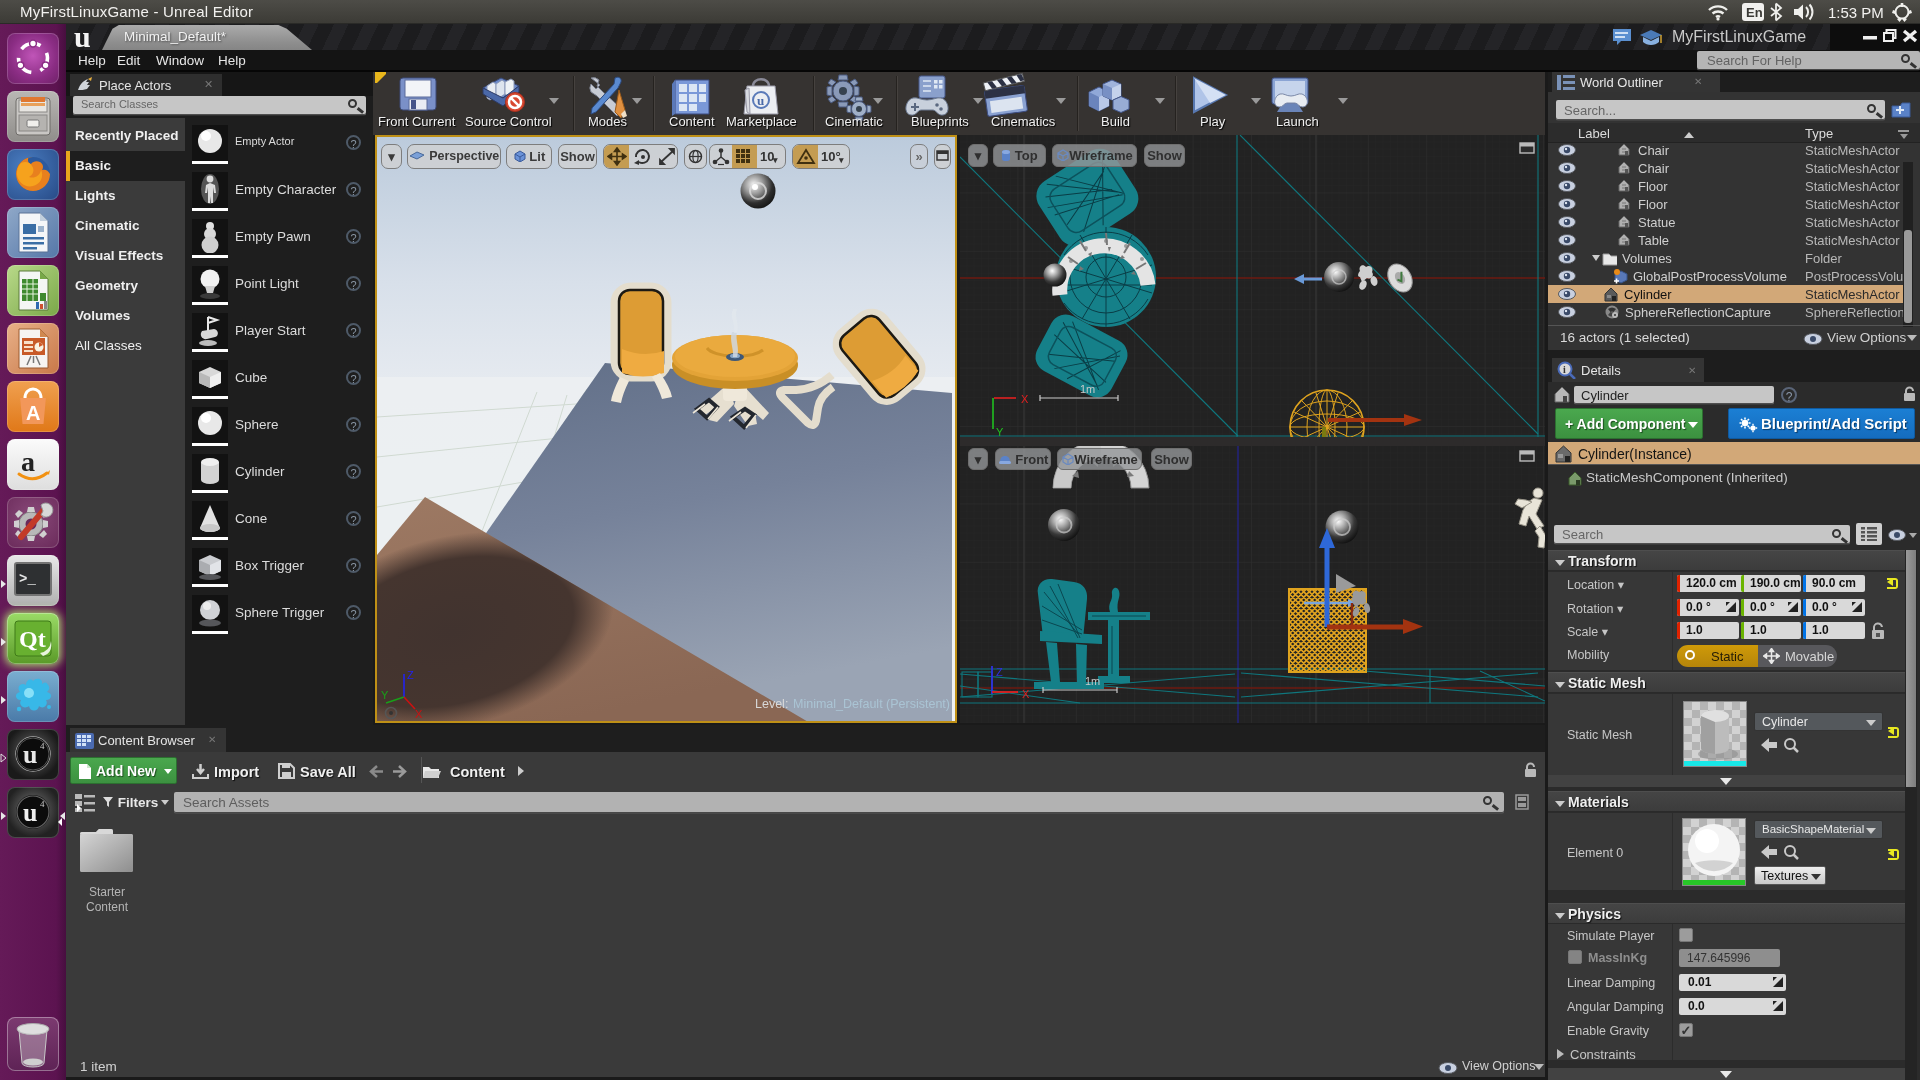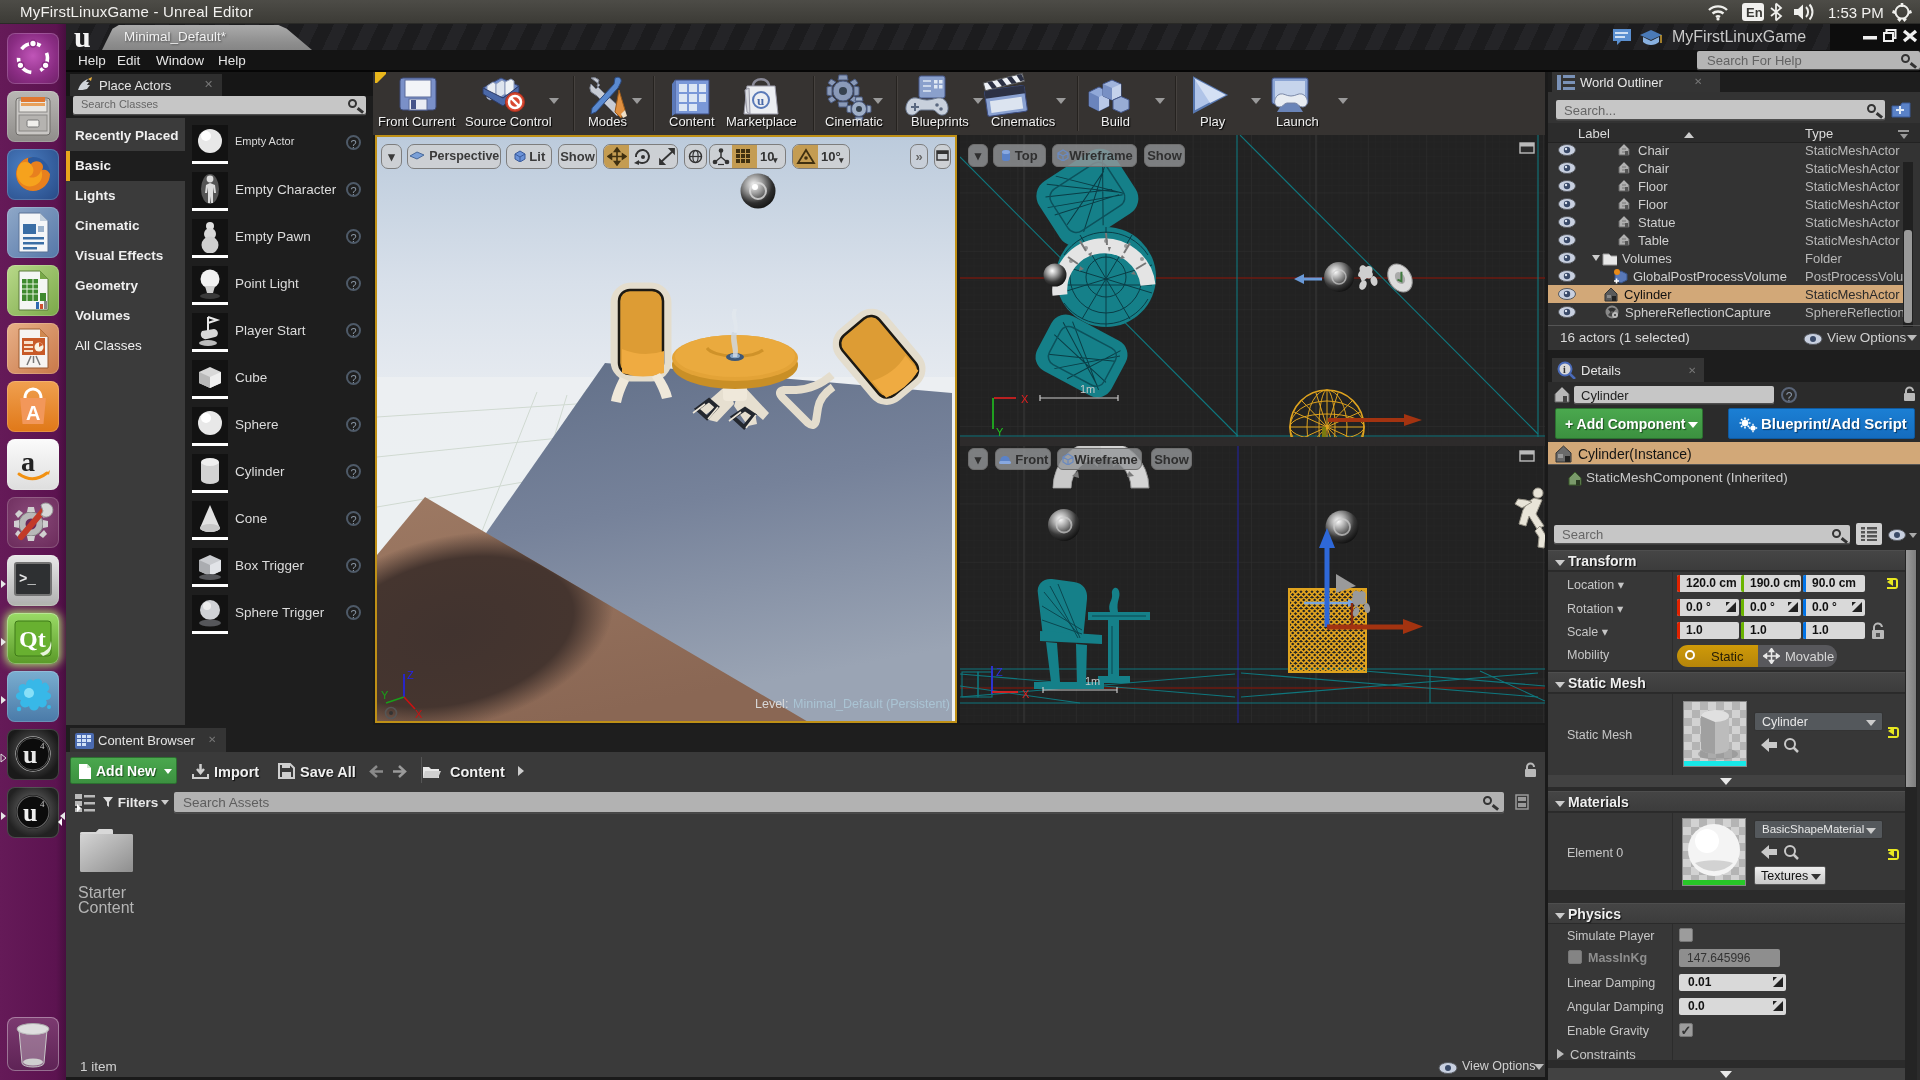--- a/index.html
+++ b/index.html
@@ -1404,21 +1404,21 @@
         <path d="M2 8 a2 2 0 0 1 2 -2 h14 l3 -3 h12 a2 2 0 0 1 2 2 v3 h18 a2 2 0 0 1 2 2 v34 a2 2 0 0 1 -2 2 h-49 a2 2 0 0 1 -2 -2z" fill="#b5b5b5"></path>
         <path d="M2 8 a2 2 0 0 1 2 -2 h14 l3 -3 h12 a2 2 0 0 1 2 2 v3 h-33z" fill="#d8d8d8"></path>
         <rect x="2" y="8" width="53" height="38" rx="2" fill="url(#fgrad)"></rect>
         <defs>
           <linearGradient id="fgrad" x1="0" y1="0" x2="1" y2="1">
             <stop offset="0" stop-color="#d4d4d4"></stop>
             <stop offset="1" stop-color="#8e8e8e"></stop>
           </linearGradient>
         </defs>
       </svg>
- <div class="txt" style="left:12px;top:160px;width:58px;font-size:16px;color:#b5b5b5;white-space:normal;line-height:15px">Starter Content</div>
+ <div class="txt" style="left:12px;top:160px;width:58px;font-size:12px;color:#b5b5b5;text-align:center;white-space:normal;line-height:15px">Starter Content</div>
  <div class="txt" style="left:14px;top:334px;font-size:13.5px;color:#d2d2d2">1 item</div>
  <svg class="abs" style="left:1372px;top:337px" width="20" height="12">
         <ellipse cx="10" cy="6" rx="9" ry="5.5" fill="#c8d0e0" stroke="#55585e"></ellipse>
         <circle cx="10" cy="6" r="3" fill="#3a4a68"></circle>
       </svg>
  <div class="txt" style="left:1396px;top:334px;font-size:12.5px;color:#d0d0d0">View Options</div>
  <div class="abs" style="left:1468px;top:339px;width:0;height:0;border:5px solid transparent;border-top:6px solid #bbb"></div>
  <div class="abs" style="left:0;top:352px;width:1479px;height:3px;background:#1a1a1a"></div>
 </div>
 </div>

